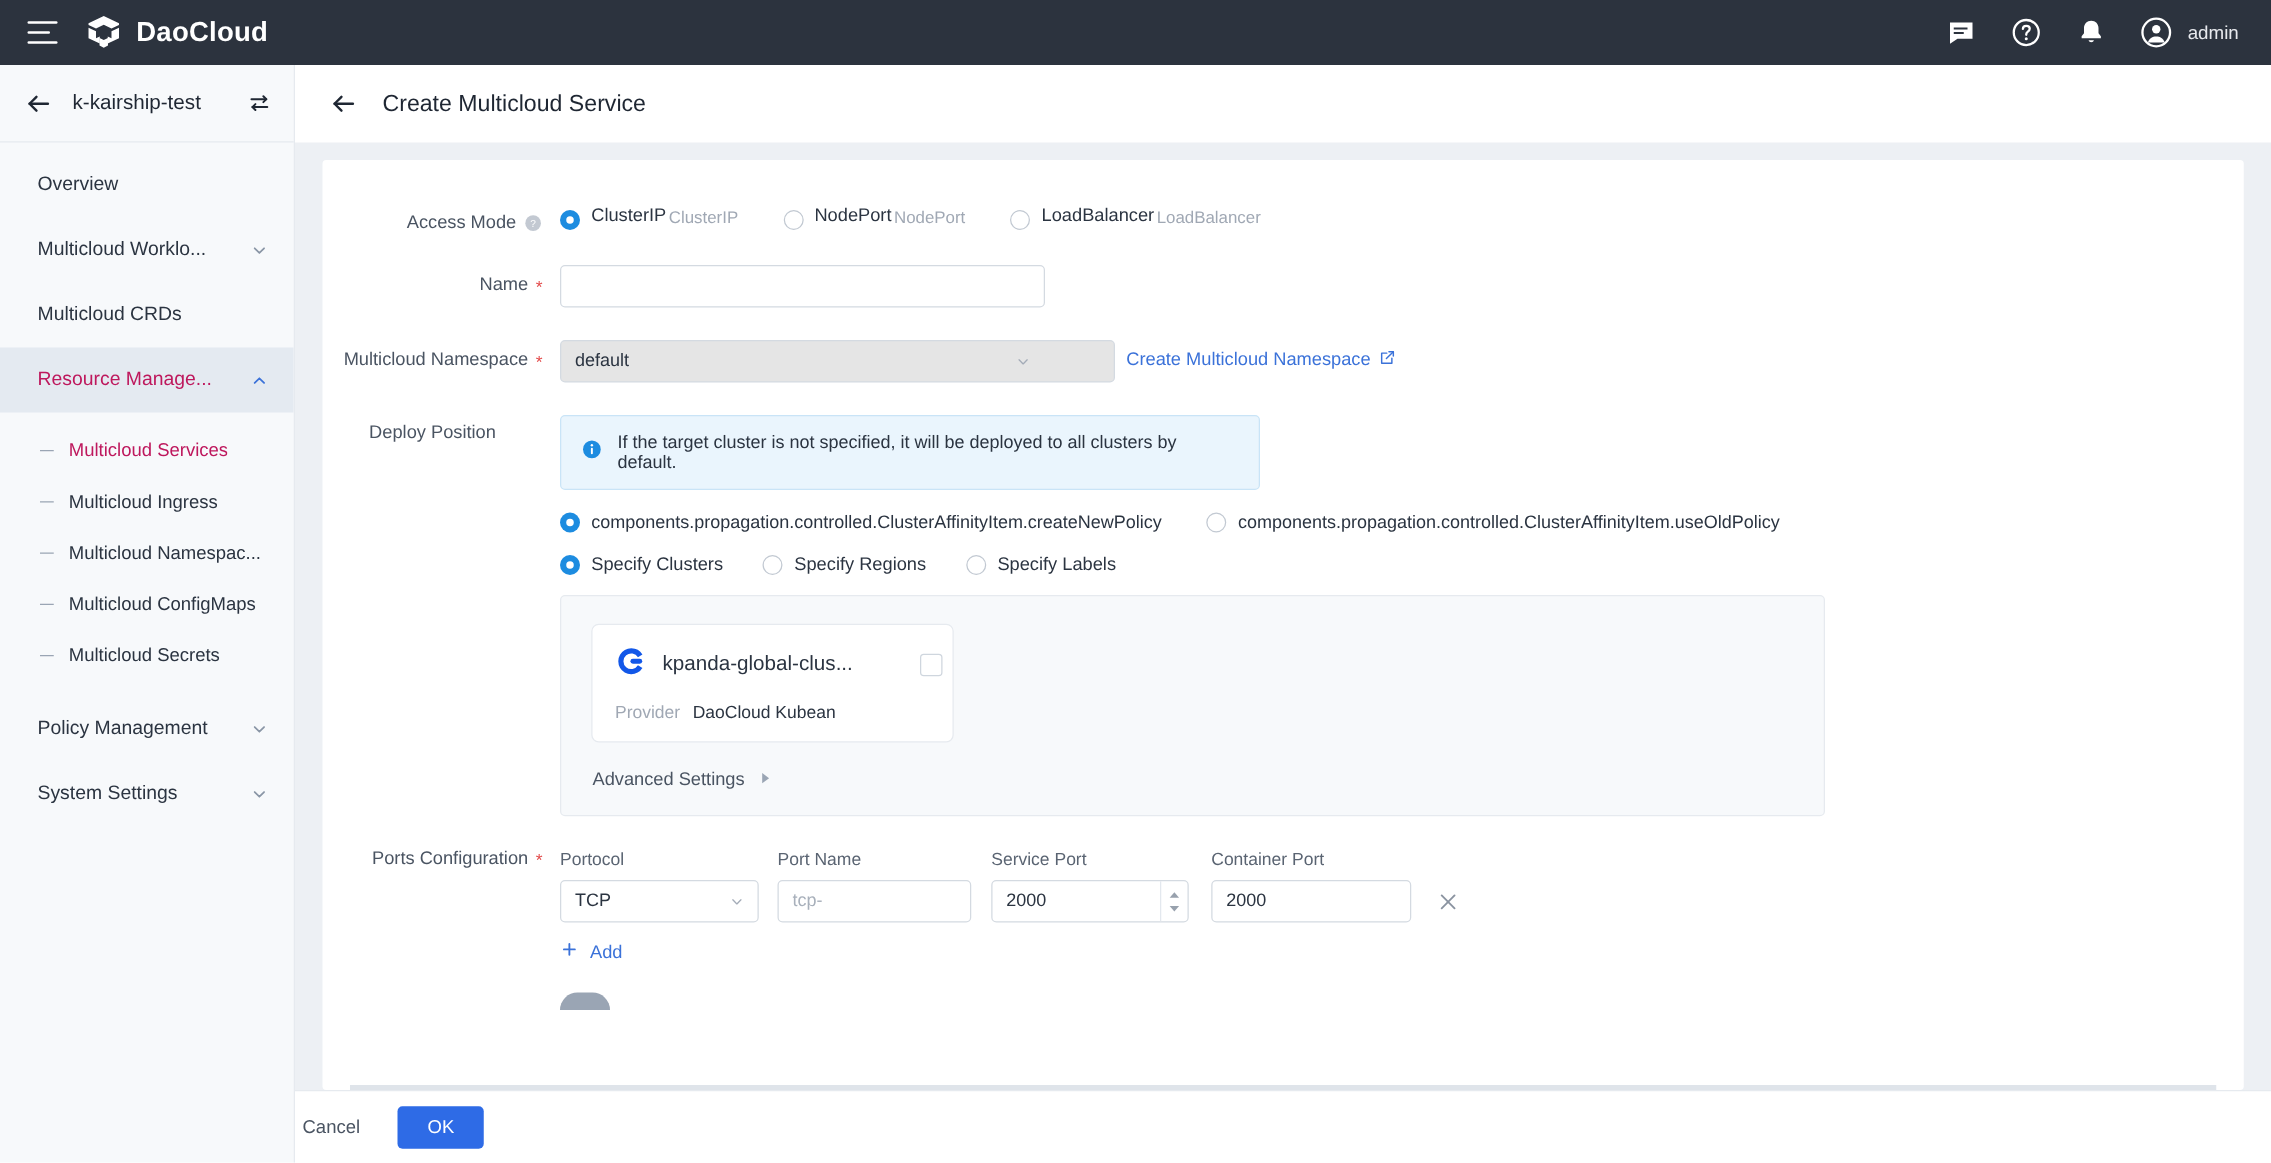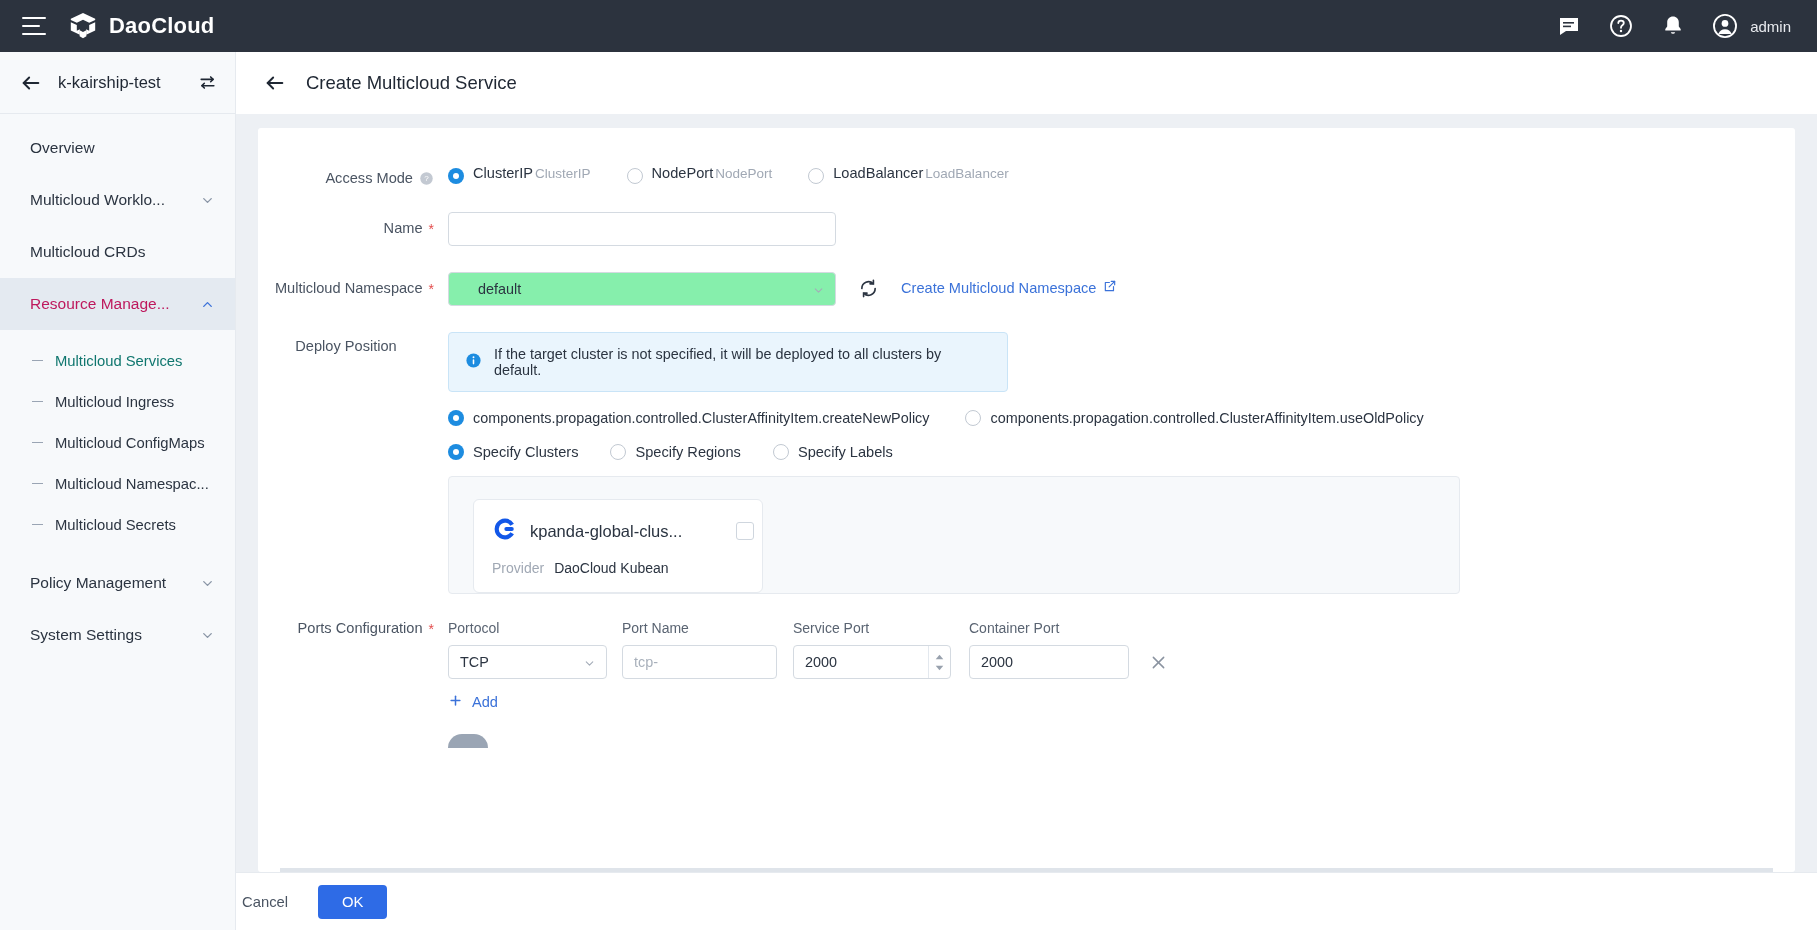--- a/index.html
+++ b/index.html
@@ -47,21 +47,21 @@
   }
   .nav-item .lbl { flex: 1; white-space: nowrap; overflow: hidden; text-overflow: ellipsis; }
   .nav-item.active { background: #e4eaf1; color: #be185d; }
   .nav-item .chev { margin-left: 8px; color: #8a96a6; display: flex; }
   .nav-item.active .chev { color: #3b72d9; }
   .sub-item {
     height: 41px; display: flex; align-items: center; gap: 12px;
     padding-left: 32px; font-size: 14.8px; color: #2b3441; cursor: pointer;
   }
   .sub-item .dash { width: 11px; height: 1.6px; background: #9aa5b4; flex: none; }
-  .sub-item.active .txt { color: #0f766e; }
+  .sub-item.active .txt { color: #be185d; }
   .sub-item .txt { white-space: nowrap; overflow: hidden; text-overflow: ellipsis; max-width: 160px; }
 
   
   .main { position: absolute; top: 52px; left: 236px; width: 1581px; height: 878px; background: #fff; }
   .page-head { height: 62px; display: flex; align-items: center; gap: 20px; padding-left: 28px; }
   .page-back { cursor: pointer; display: flex; }
   .page-title { font-size: 18.5px; color: #1f2733; font-weight: 500; }
 
   .canvas {
     position: absolute; top: 62px; left: 0; right: 0; bottom: 58px;
@@ -100,22 +100,22 @@
 
   
   .txt-input {
     width: 388px; height: 34px; border: 1px solid #d4dae1; border-radius: 4px;
     padding: 0 11px; font-size: 14.4px; color: #2b3441; background: #fff;
     font-family: "Liberation Sans", sans-serif; outline: none;
   }
   .txt-input::placeholder { color: #b4bcc7; }
   .sel-wrap { position: relative; width: 388px; }
   .sel-input {
-    width: 388px; height: 34px; border: 1px solid #d4dae1; border-radius: 4px;
-    padding: 0 30px 0 29px; font-size: 14.4px; color: #2b3441; background: #86efac;
+    width: 444px; height: 34px; border: 1px solid #d4dae1; border-radius: 4px;
+    padding: 0 30px 0 11px; font-size: 14.4px; color: #2b3441; background: #e5e5e5;
     display: flex; align-items: center; cursor: pointer;
   }
   .sel-caret { position: absolute; right: 11px; top: 11px; pointer-events: none; }
 
   .refresh-btn { margin-left: 22px; margin-top: 6px; cursor: pointer; display: flex; }
   .link {
     margin-left: 22px; margin-top: 7px; color: #3b72d9; font-size: 14.6px;
     cursor: pointer; display: flex; align-items: center; gap: 7px; white-space: nowrap;
   }
 
@@ -308,25 +308,25 @@
     <div class="sub-item active">
       <span class="dash"></span>
       <span class="txt">Multicloud Services</span>
     </div>
     <div class="sub-item">
       <span class="dash"></span>
       <span class="txt">Multicloud Ingress</span>
     </div>
     <div class="sub-item">
       <span class="dash"></span>
-      <span class="txt">Multicloud ConfigMaps</span>
+      <span class="txt">Multicloud Namespac...</span>
     </div>
     <div class="sub-item">
       <span class="dash"></span>
-      <span class="txt">Multicloud Namespac...</span>
+      <span class="txt">Multicloud ConfigMaps</span>
     </div>
     <div class="sub-item">
       <span class="dash"></span>
       <span class="txt">Multicloud Secrets</span>
     </div>
 
     <div style="height:12px"></div>
 
     <div class="nav-item">
       <span class="lbl">Policy Management</span>
@@ -492,20 +492,28 @@
                 </span>
                 <span class="cc-name">kpanda-global-clus...</span>
                 <span class="cc-check"></span>
               </div>
               <div class="cc-meta">
                 <span class="cc-meta-k">Provider</span>
                 <span class="cc-meta-v">DaoCloud Kubean</span>
               </div>
             </div>
 
+            <div class="adv">
+              <span>Advanced Settings</span>
+              <span>
+                <svg width="11" height="11" viewBox="0 0 12 12">
+                    <path d="M3 1.5l6 4.5-6 4.5z" fill="#9aa5b4"></path>
+                  </svg>
+              </span>
+            </div>
           </div>
         </div>
       </div>
 
       <div class="ports-block">
         <div class="ports-head">
           <div class="ports-lab">
             <span>Ports Configuration</span>
             <span class="req">*</span>
           </div>

